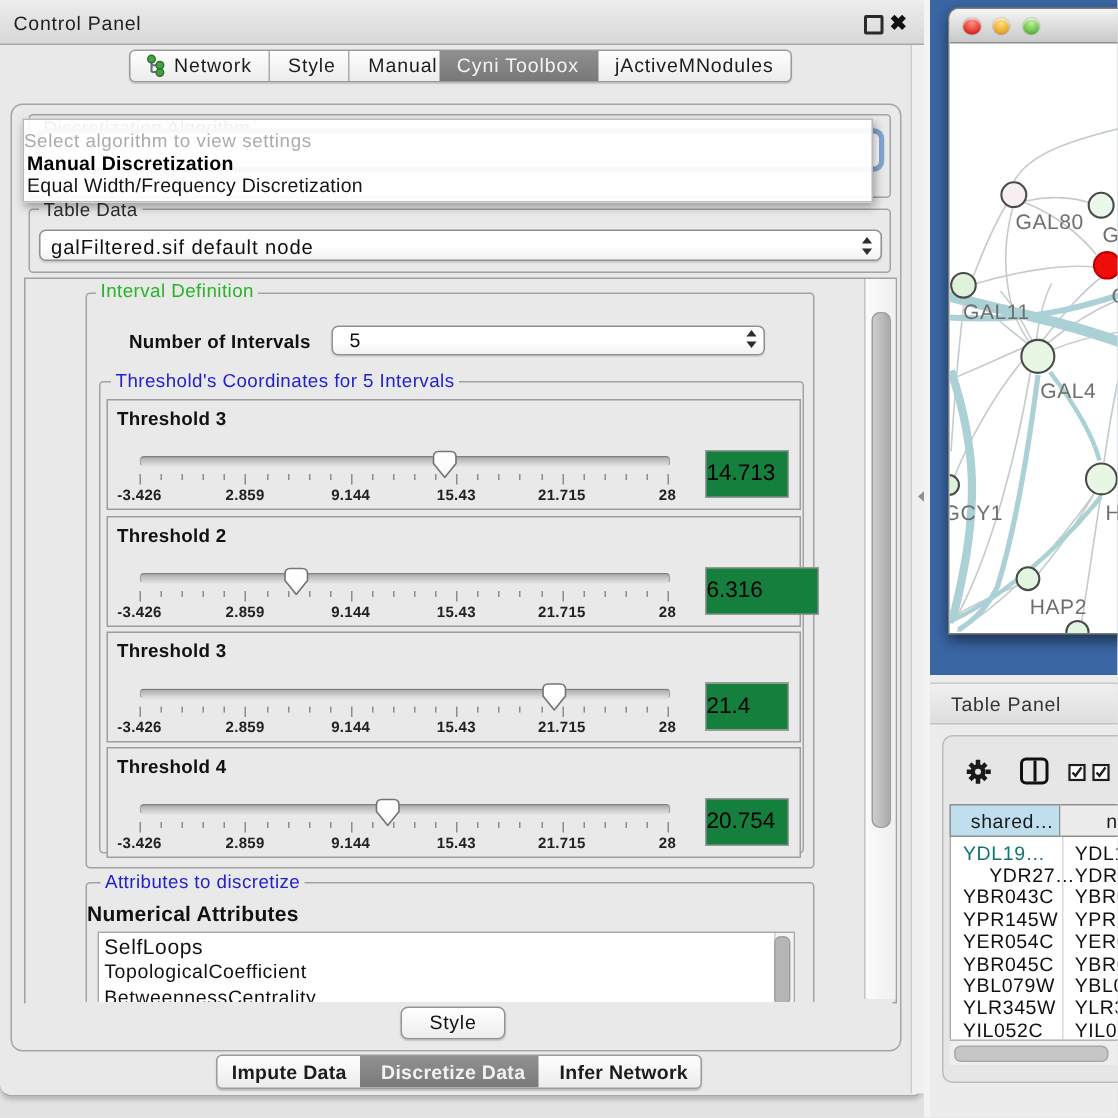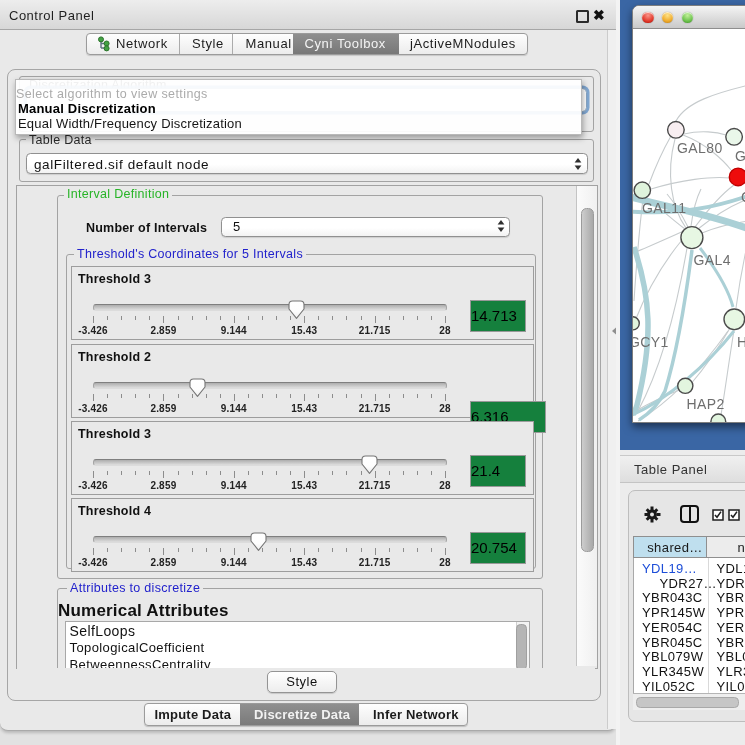--- a/index.html
+++ b/index.html
@@ -147,21 +147,21 @@
 <svg class="abs" style="left:188.5px;top:378px" width="17" height="19" viewBox="0 0 17 19">
 <defs>
       <linearGradient id="thg2" x1="0" y1="0" x2="0" y2="1">
         <stop offset="0" stop-color="#ffffff"></stop>
         <stop offset="0.6" stop-color="#fdfdfd"></stop>
         <stop offset="1" stop-color="#efefef"></stop>
       </linearGradient>
     </defs>
 <path d="M4.5,1 L12.5,1 Q16,1 16,4.5 L16,9 L8.5,18.3 L1,9 L1,4.5 Q1,1 4.5,1 Z" fill="url(#thg2)" stroke="#757575" stroke-width="1.1" stroke-linejoin="round"></path>
 </svg>
-<div class="valbox" style="left:470px;top:378px;width:76px;height:32px;line-height:30px;padding-right:5px;margin-top:23px;">6.316</div>
+<div class="valbox" style="left:470px;top:378px;width:76px;height:32px;line-height:30px;padding-right:5px;">6.316</div>
 <div class="thpanel" style="left:71px;top:421px;width:461px;height:72px;"></div>
 <div class="thlbl" style="left:78px;top:427px;">Threshold 3</div>
 <div class="track" style="left:93px;top:459px;width:352px;"></div>
 <div class="tick" style="left:93.0px;top:470.5px;height:7px;"></div>
 <div class="tick" style="left:107.1px;top:470.5px;height:4px;"></div>
 <div class="tick" style="left:121.2px;top:470.5px;height:4px;"></div>
 <div class="tick" style="left:135.2px;top:470.5px;height:4px;"></div>
 <div class="tick" style="left:149.3px;top:470.5px;height:4px;"></div>
 <div class="tick" style="left:163.4px;top:470.5px;height:7px;"></div>
 <div class="tick" style="left:177.5px;top:470.5px;height:4px;"></div>
@@ -242,21 +242,21 @@
         <stop offset="0" stop-color="#ffffff"></stop>
         <stop offset="0.6" stop-color="#fdfdfd"></stop>
         <stop offset="1" stop-color="#efefef"></stop>
       </linearGradient>
     </defs>
 <path d="M4.5,1 L12.5,1 Q16,1 16,4.5 L16,9 L8.5,18.3 L1,9 L1,4.5 Q1,1 4.5,1 Z" fill="url(#thg4)" stroke="#757575" stroke-width="1.1" stroke-linejoin="round"></path>
 </svg>
 <div class="valbox" style="left:470px;top:532px;width:56px;height:32px;line-height:30px;padding-right:5px;">20.754</div>
 <div class="grp" style="left:57px;top:588px;width:484px;height:90px;"></div>
 <div class="grplbl" style="left:67px;top:582px;color:#2222cc;">Attributes to discretize</div>
-<div class="abs" style="left:58px;top:601px;font-size:17px;font-weight:bold;color:#111;letter-spacing:0.2px;">Numerical Attributes</div>
+<div class="abs" style="left:58px;top:601px;font-size:14px;font-weight:bold;color:#111;letter-spacing:0.2px;">Numerical Attributes</div>
 <div class="abs" style="left:64.5px;top:621px;width:463px;height:46px;background:#fff;border:1px solid #a8a8a8;overflow:hidden;">
 <div style="position:absolute;left:4px;top:0.5px;font-size:14px;color:#111;letter-spacing:0.4px;">SelfLoops</div>
 <div style="position:absolute;left:4px;top:17.8px;font-size:13px;color:#111;letter-spacing:0.4px;">TopologicalCoefficient</div>
 <div style="position:absolute;left:4px;top:35.1px;font-size:13px;color:#111;letter-spacing:0.4px;">BetweennessCentrality</div>
 <div style="position:absolute;right:0;top:0;width:12px;height:46px;background:#f3f3f3;border-left:1px solid #cfcfcf;"></div>
     <div style="position:absolute;right:1.5px;top:1.5px;width:9px;height:44px;border-radius:4.5px;background:#b5b5b5;border:1px solid #a0a0a0;"></div>
   </div>
 <div class="abs" style="left:17px;top:667.5px;width:578px;height:12px;background:#e9e9e9;z-index:5;"></div>
 <div class="abs" style="left:267px;top:671px;width:68px;height:20px;border:1px solid #949494;border-radius:5px;background:linear-gradient(180deg,#ffffff,#ededed);text-align:center;line-height:20px;font-size:13px;color:#111;box-shadow:0 1px 1px rgba(0,0,0,0.15);letter-spacing:0.5px;z-index:6;">Style</div>
 <div class="abs" style="left:144px;top:702.5px;width:322px;height:21px;border:1px solid #9b9b9b;border-radius:4px;background:linear-gradient(180deg,#fefefe,#ececec);box-shadow:0 1px 1px rgba(0,0,0,0.18);overflow:hidden;">
@@ -362,21 +362,21 @@
 <path d="M3,6 L5,8.2 L9,2.6" stroke="#1f1f1f" stroke-width="1.6" fill="none"></path>
     </svg>
 <svg style="position:absolute;left:98.5px;top:18px" width="12" height="12" viewBox="0 0 12 12">
 <rect x="1" y="1" width="10" height="10" fill="#fff" stroke="#1f1f1f" stroke-width="1.5"></rect>
 <path d="M3,6 L5,8.2 L9,2.6" stroke="#1f1f1f" stroke-width="1.6" fill="none"></path>
     </svg>
 </div>
 <div class="abs" style="left:632.5px;top:535.5px;width:74px;height:22px;background:#bfdfee;border:1px solid #8f8f8f;box-sizing:border-box;text-align:center;text-indent:11px;line-height:21px;font-size:13px;color:#1a1a1a;letter-spacing:0.4px;">shared…</div>
 <div class="abs" style="left:706.5px;top:535.5px;width:45px;height:22px;background:#ececec;border:1px solid #8f8f8f;border-left:none;box-sizing:border-box;font-size:13px;color:#1a1a1a;line-height:21px;padding-left:31px;letter-spacing:0.4px;">name</div>
 <div class="abs" style="left:632.5px;top:557.5px;width:112.5px;height:135.5px;background:#fff;overflow:hidden;border-left:1px solid #a9a9a9;">
-<div style="position:absolute;left:8.5px;top:3.2px;font-size:13px;color:#1d4ed8;letter-spacing:0.4px;">YDL19…</div>
+<div style="position:absolute;left:8.5px;top:3.2px;font-size:13px;color:#0f766e;letter-spacing:0.4px;">YDL19…</div>
 <div style="position:absolute;left:83px;top:3.2px;font-size:13px;color:#111;white-space:nowrap;letter-spacing:0.4px;">YDL194W</div>
 <div style="position:absolute;left:26px;top:18.0px;font-size:13px;color:#111;letter-spacing:0.4px;">YDR27…</div>
 <div style="position:absolute;left:83px;top:18.0px;font-size:13px;color:#111;white-space:nowrap;letter-spacing:0.4px;">YDR277C</div>
 <div style="position:absolute;left:8.5px;top:32.7px;font-size:13px;color:#111;letter-spacing:0.4px;">YBR043C</div>
 <div style="position:absolute;left:83px;top:32.7px;font-size:13px;color:#111;white-space:nowrap;letter-spacing:0.4px;">YBR043C</div>
 <div style="position:absolute;left:8.5px;top:47.5px;font-size:13px;color:#111;letter-spacing:0.4px;">YPR145W</div>
 <div style="position:absolute;left:83px;top:47.5px;font-size:13px;color:#111;white-space:nowrap;letter-spacing:0.4px;">YPR145W</div>
 <div style="position:absolute;left:8.5px;top:62.2px;font-size:13px;color:#111;letter-spacing:0.4px;">YER054C</div>
 <div style="position:absolute;left:83px;top:62.2px;font-size:13px;color:#111;white-space:nowrap;letter-spacing:0.4px;">YER054C</div>
 <div style="position:absolute;left:8.5px;top:77.0px;font-size:13px;color:#111;letter-spacing:0.4px;">YBR045C</div>

